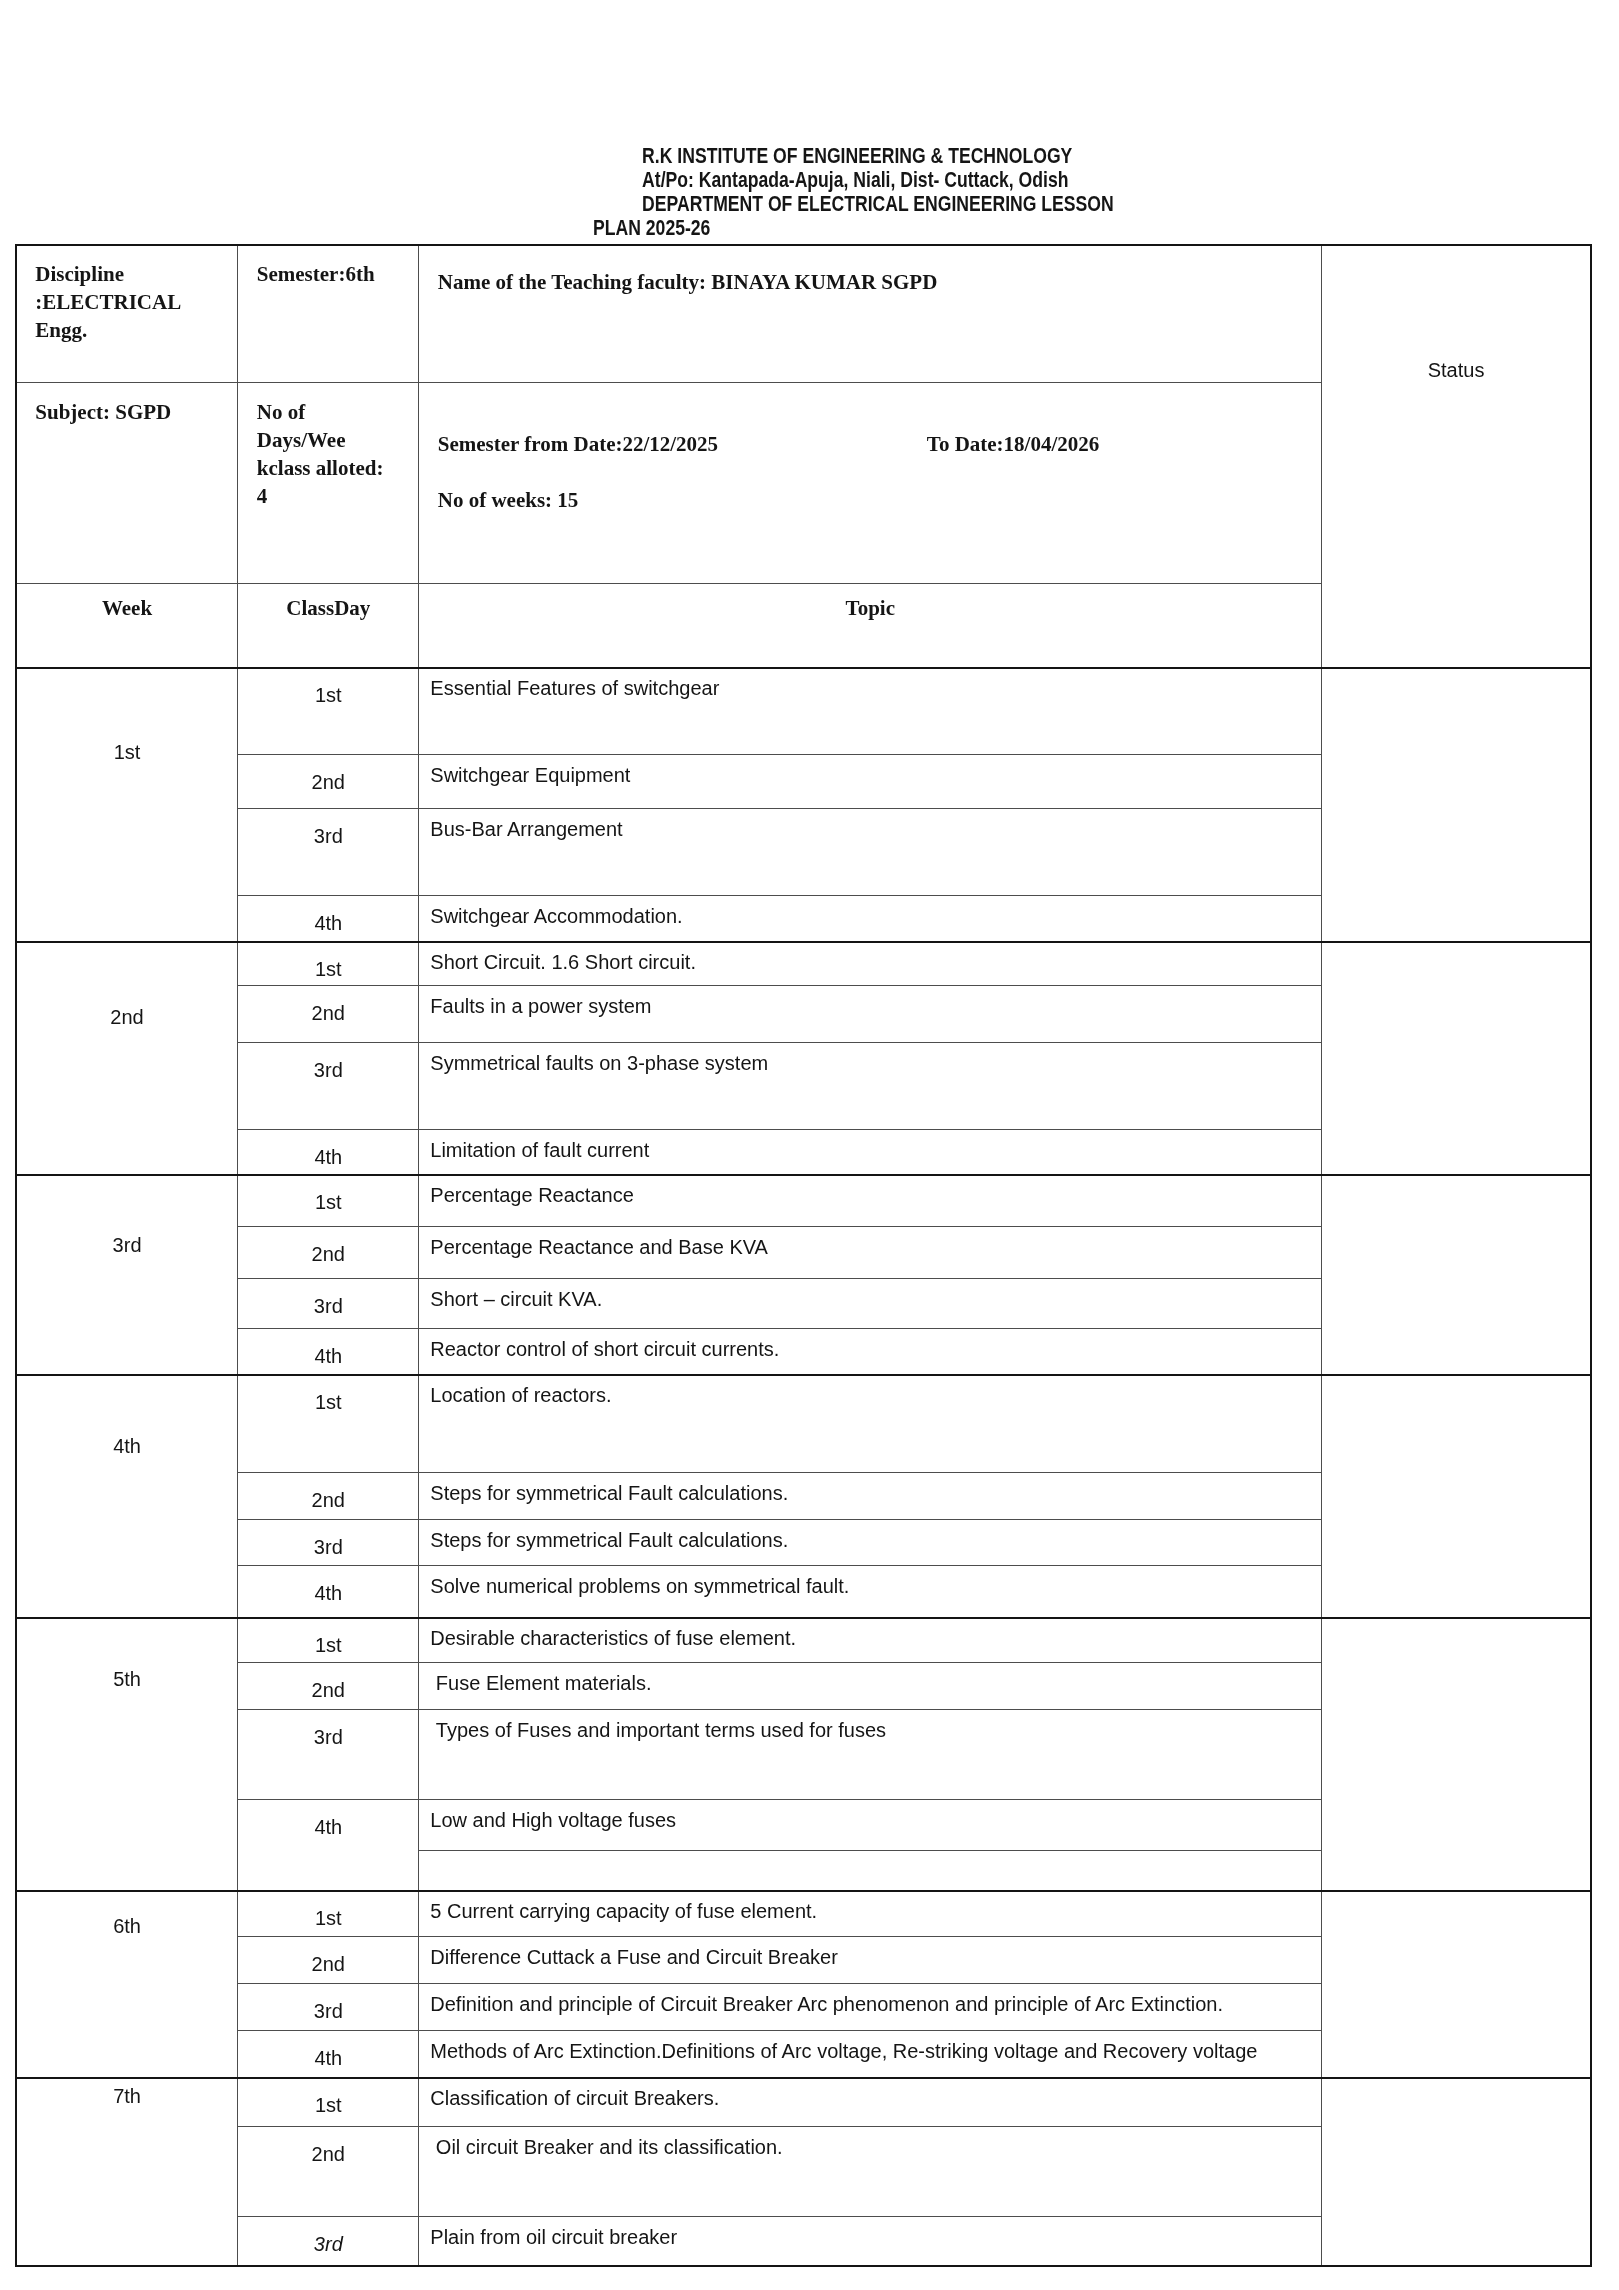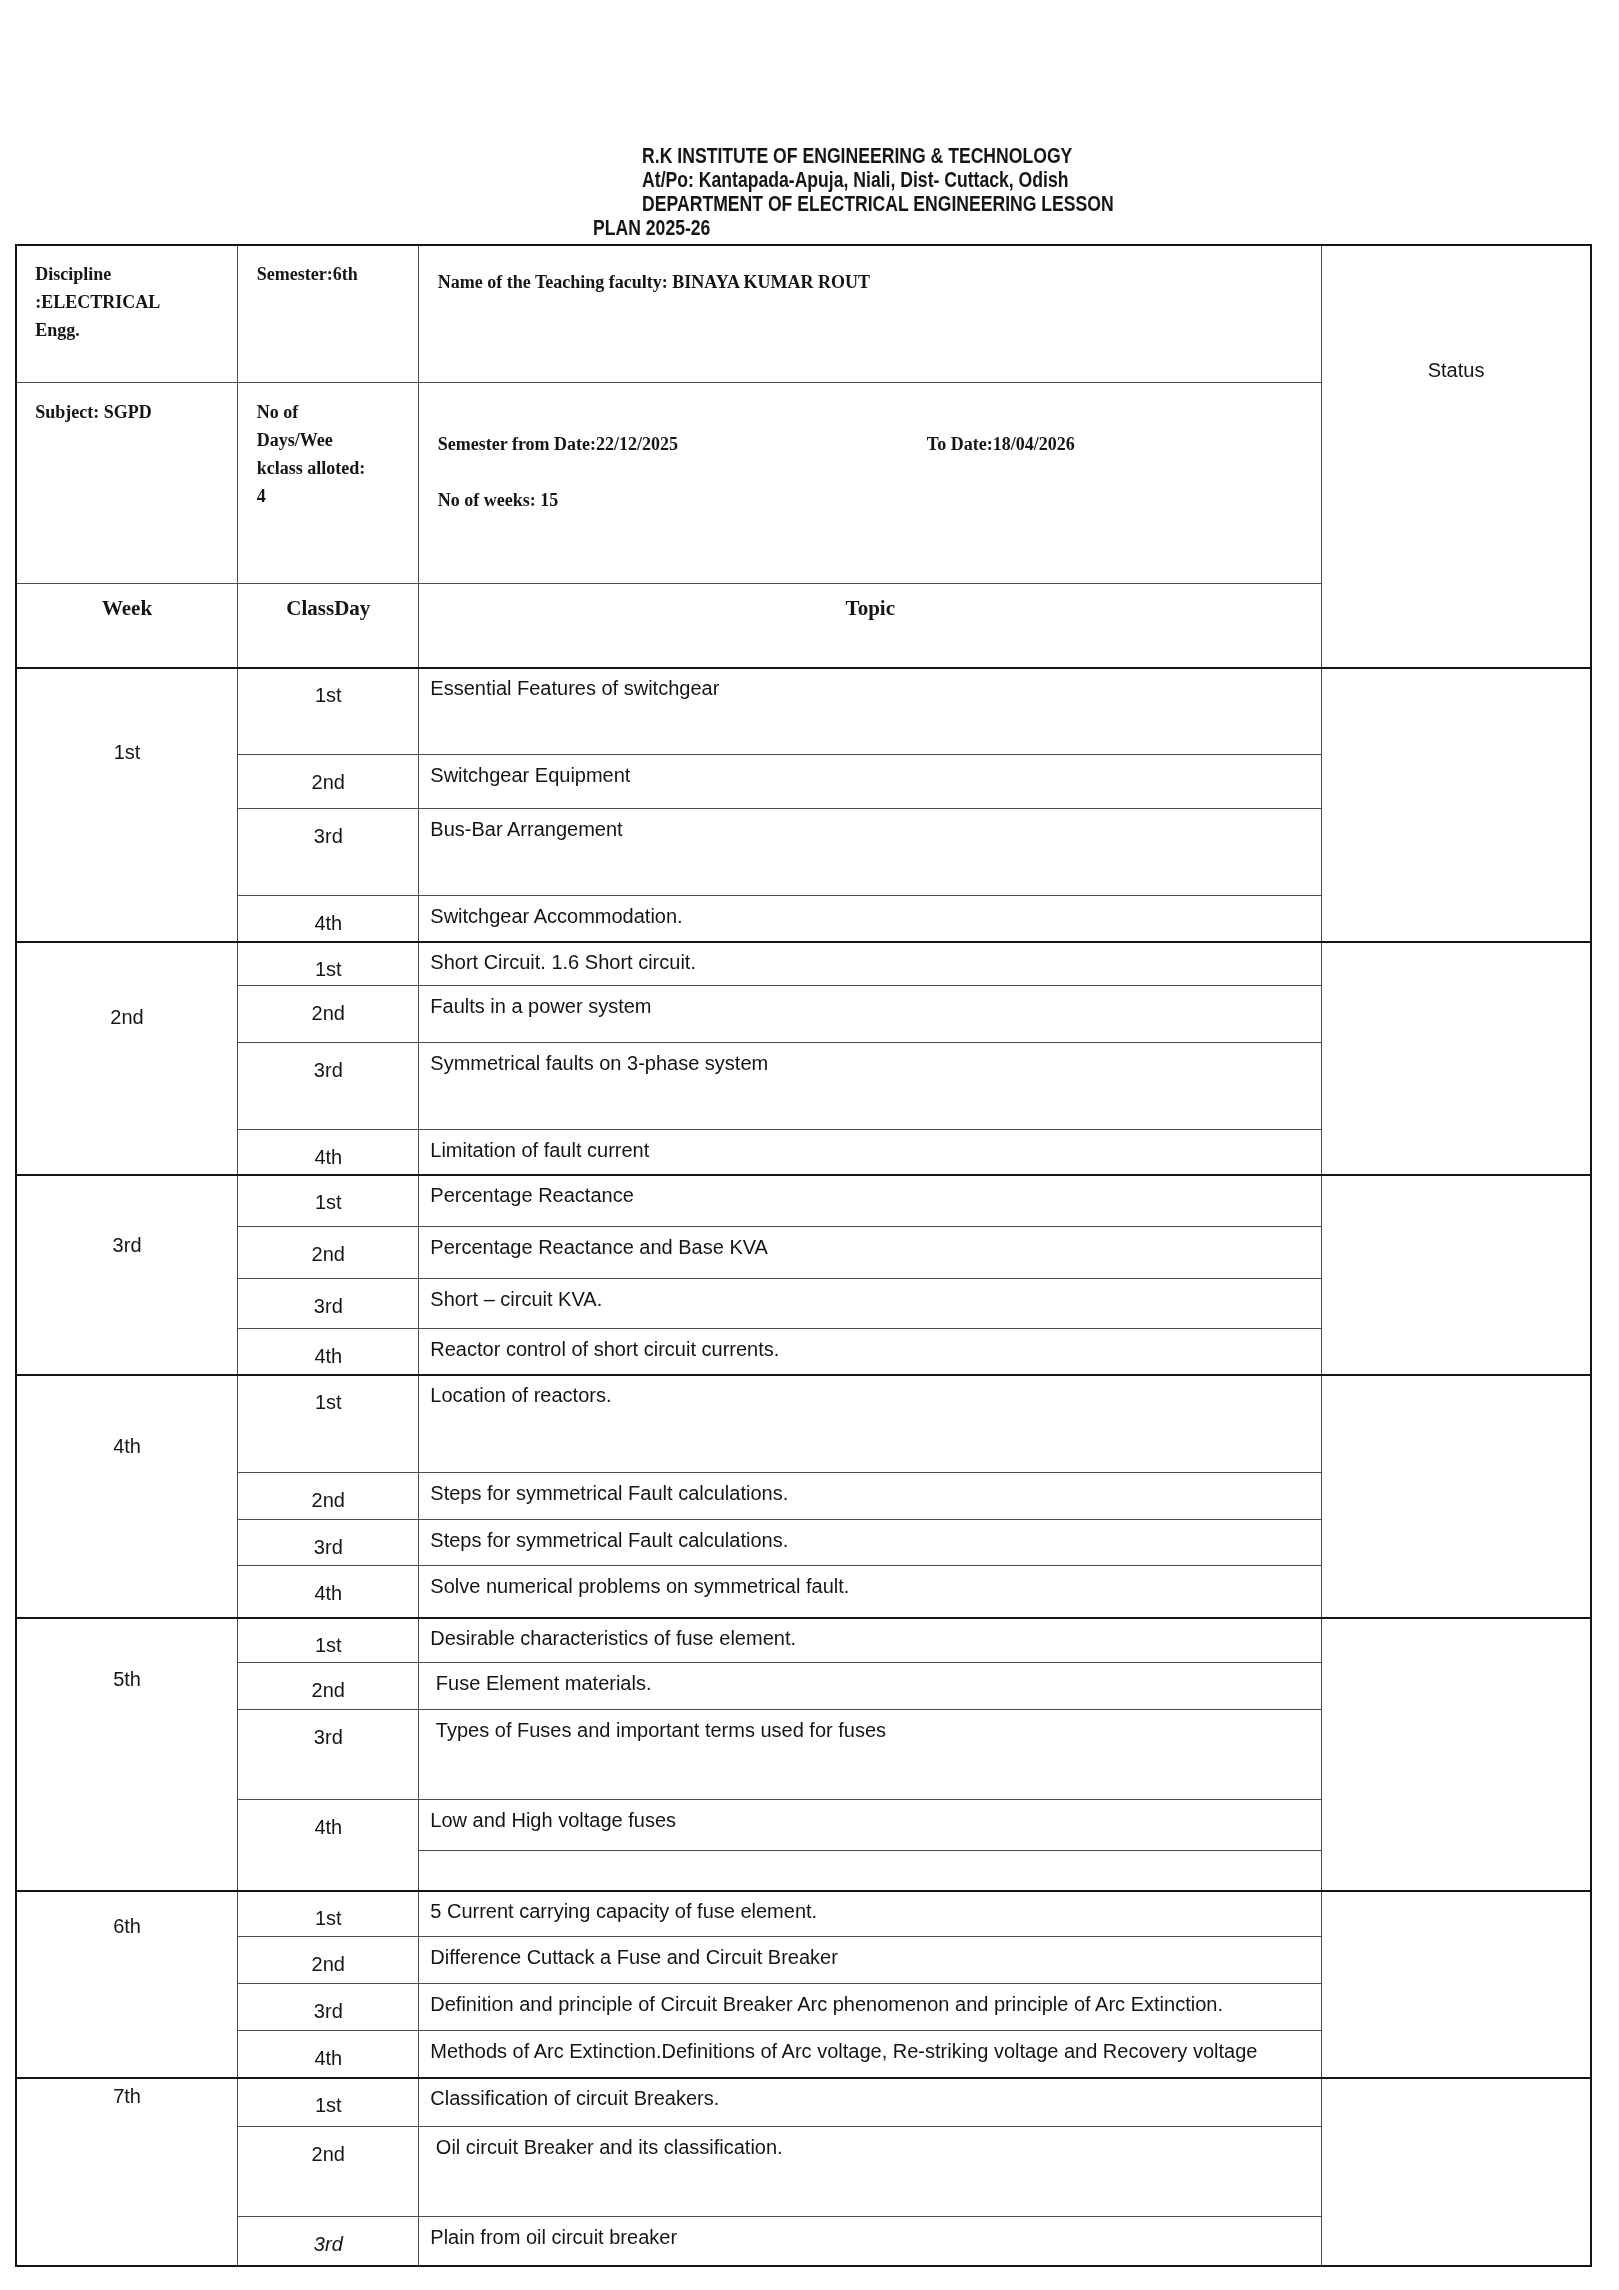--- a/index.html
+++ b/index.html
@@ -18,21 +18,21 @@
   
   table.plan{
     border-collapse:collapse;table-layout:fixed;margin:3.7px 0 0 14.8px;
     border:2.8px solid #141414;
   }
   td,th{border:1.8px solid #4d4d4d;padding:0;vertical-align:top;box-sizing:border-box;}
   tr.week-start td{border-top:2.8px solid #141414;}
   
   .info-cell{
     font-family:"Liberation Serif","DejaVu Serif",serif;font-weight:bold;
-    font-size:18px;line-height:28px;padding:14.8px 7.4px 0 18.5px;white-space:pre-line;
+    font-size:21px;line-height:28px;padding:14.8px 7.4px 0 18.5px;white-space:pre-line;
   }
   .faculty-cell{padding-top:22px;}
   .dates-cell{padding-top:18.5px;}
   .dates-line1{display:flex;}
   .dates-line1 .from{display:inline-block;width:489px;}
   .weeks-line{display:block;}
   th.col-head{
     font-family:"Liberation Serif","DejaVu Serif",serif;font-weight:bold;
     font-size:21px;line-height:26px;text-align:center;padding-top:11px;
   }
@@ -67,21 +67,21 @@
       <col style="width:181px">
       <col style="width:903px">
       <col style="width:269px">
   </colgroup>
   <tbody>
     <tr style="height:138px">
       <td class="info-cell">Discipline
 :ELECTRICAL
 Engg.</td>
       <td class="info-cell">Semester:6th</td>
-      <td class="info-cell faculty-cell">Name of the Teaching faculty: BINAYA KUMAR ROUT</td>
+      <td class="info-cell faculty-cell">Name of the Teaching faculty: BINAYA KUMAR SGPD</td>
       <td class="status-head" rowspan="3">Status</td>
     </tr>
     <tr style="height:201px">
       <td class="info-cell">Subject: SGPD</td>
       <td class="info-cell">No of
 Days/Wee
 kclass alloted:
 4</td>
       <td class="info-cell dates-cell">
         <span class="dates-line1">

